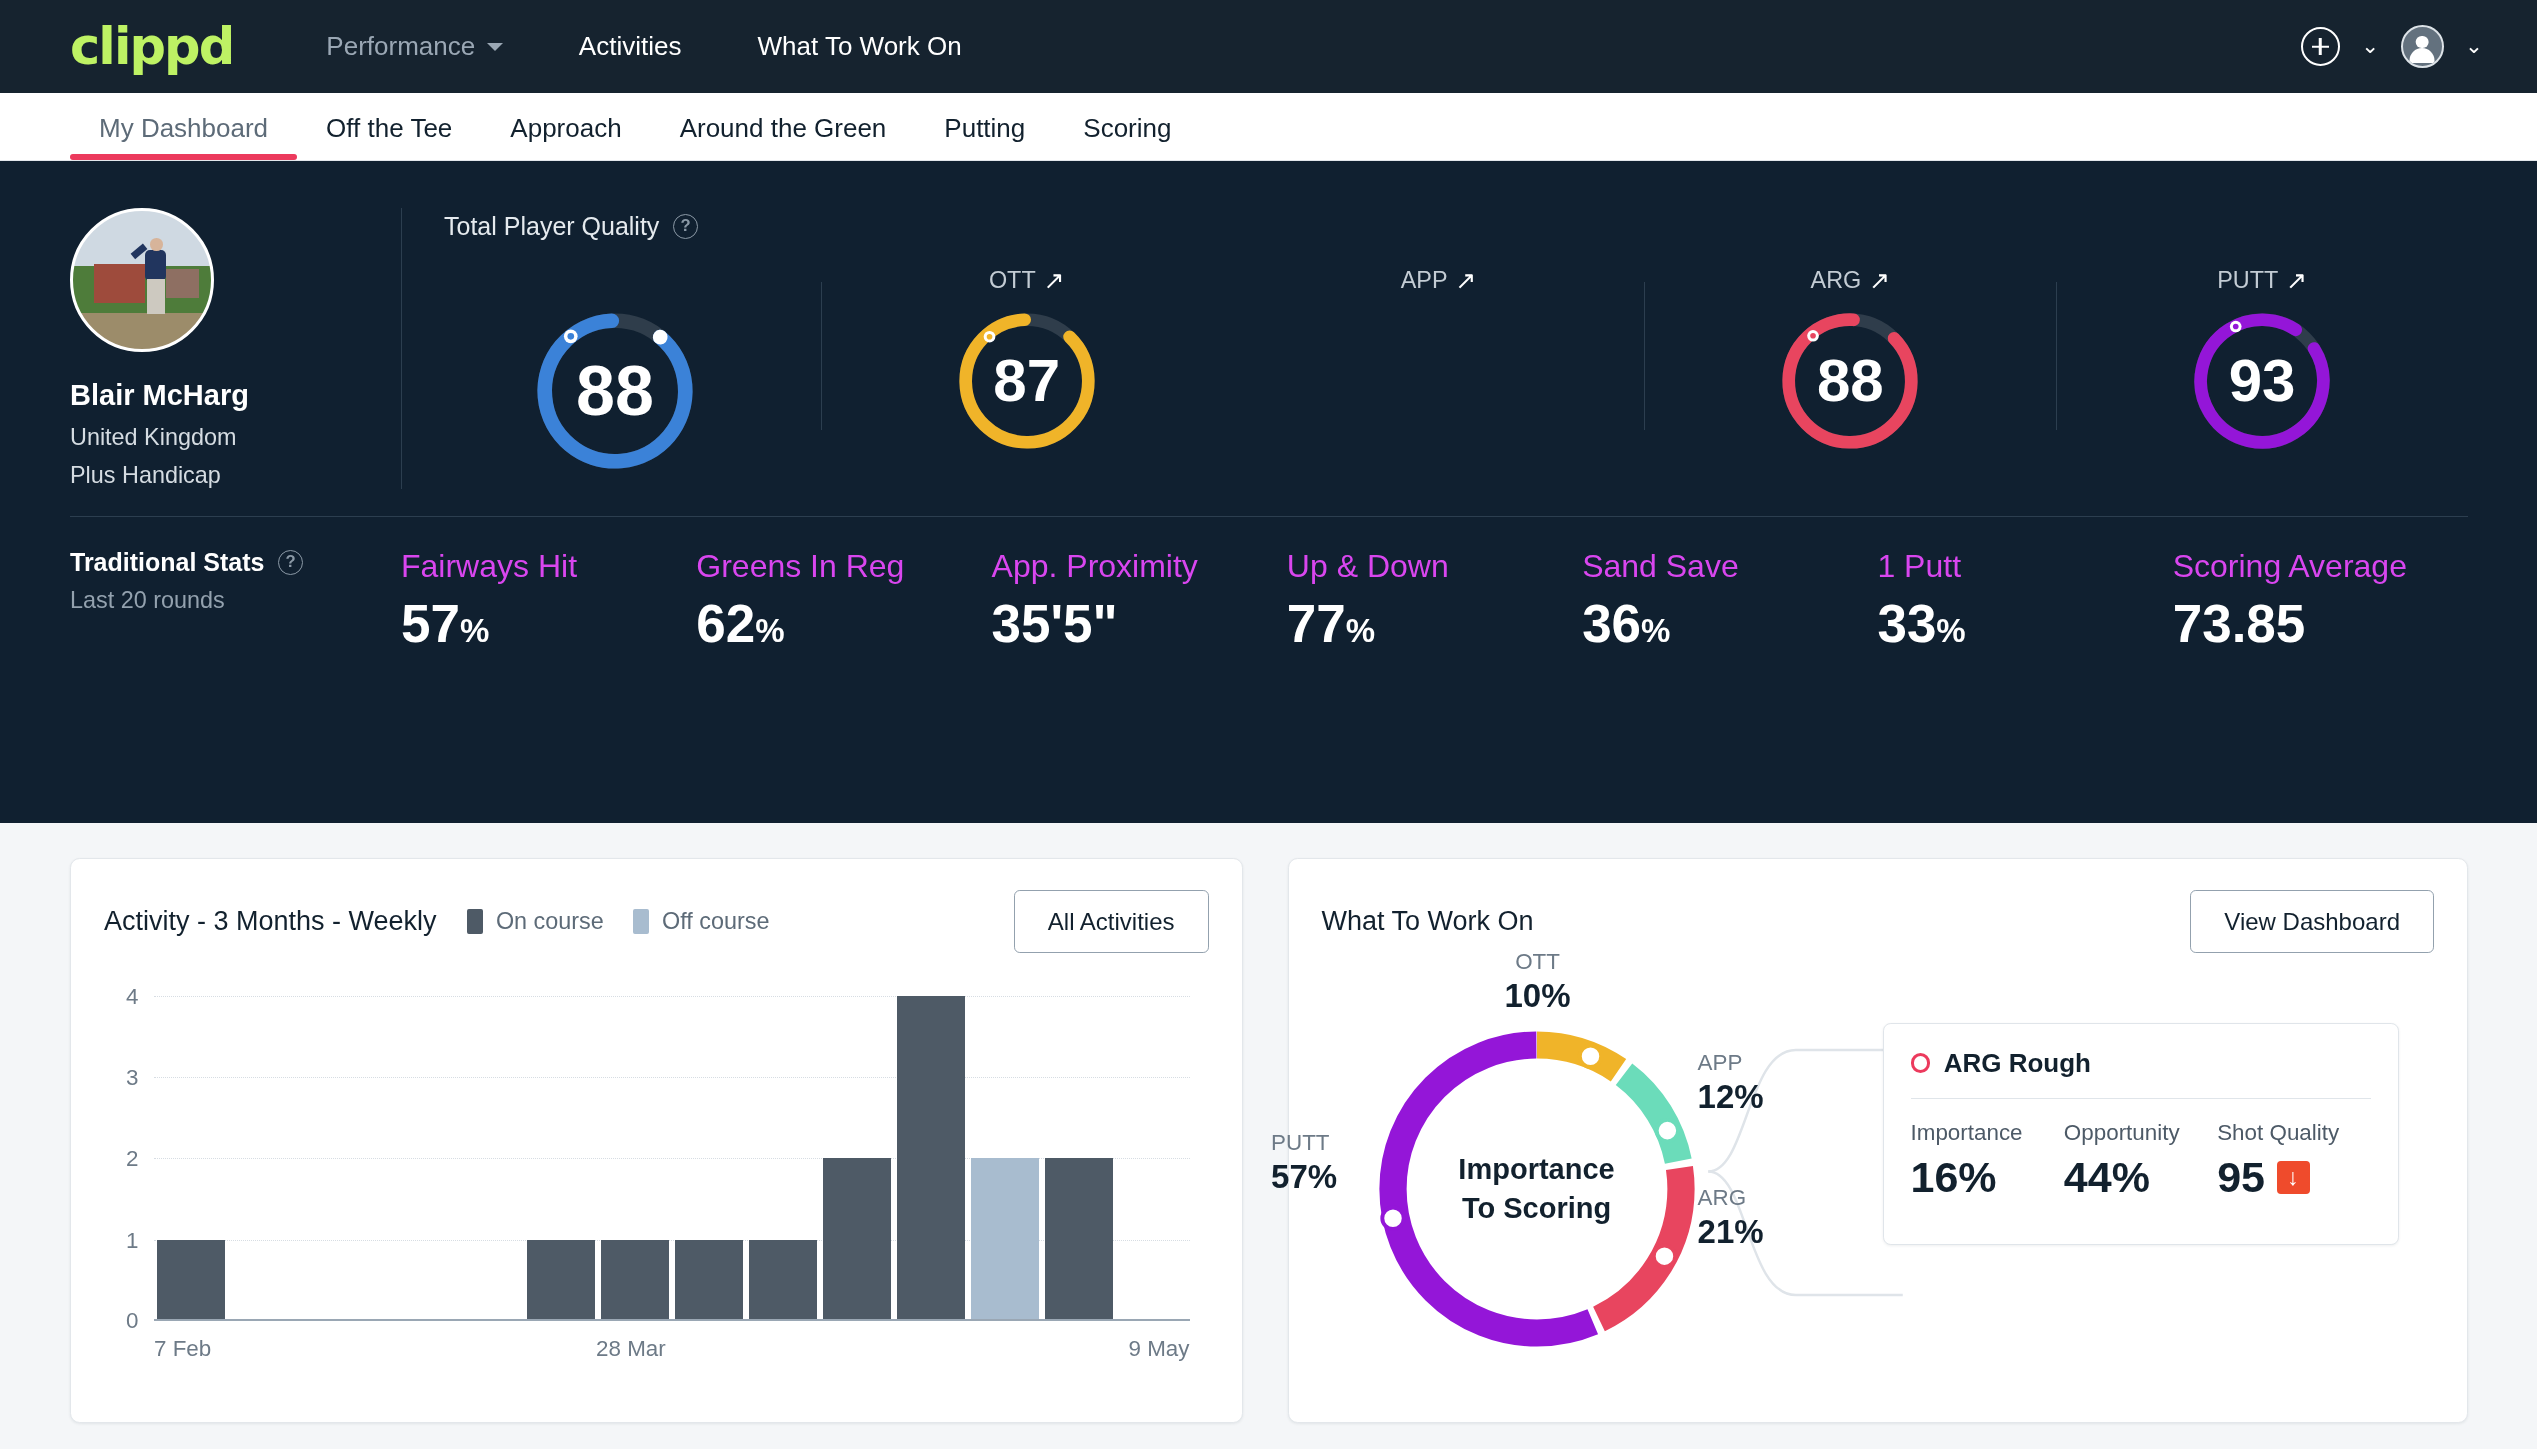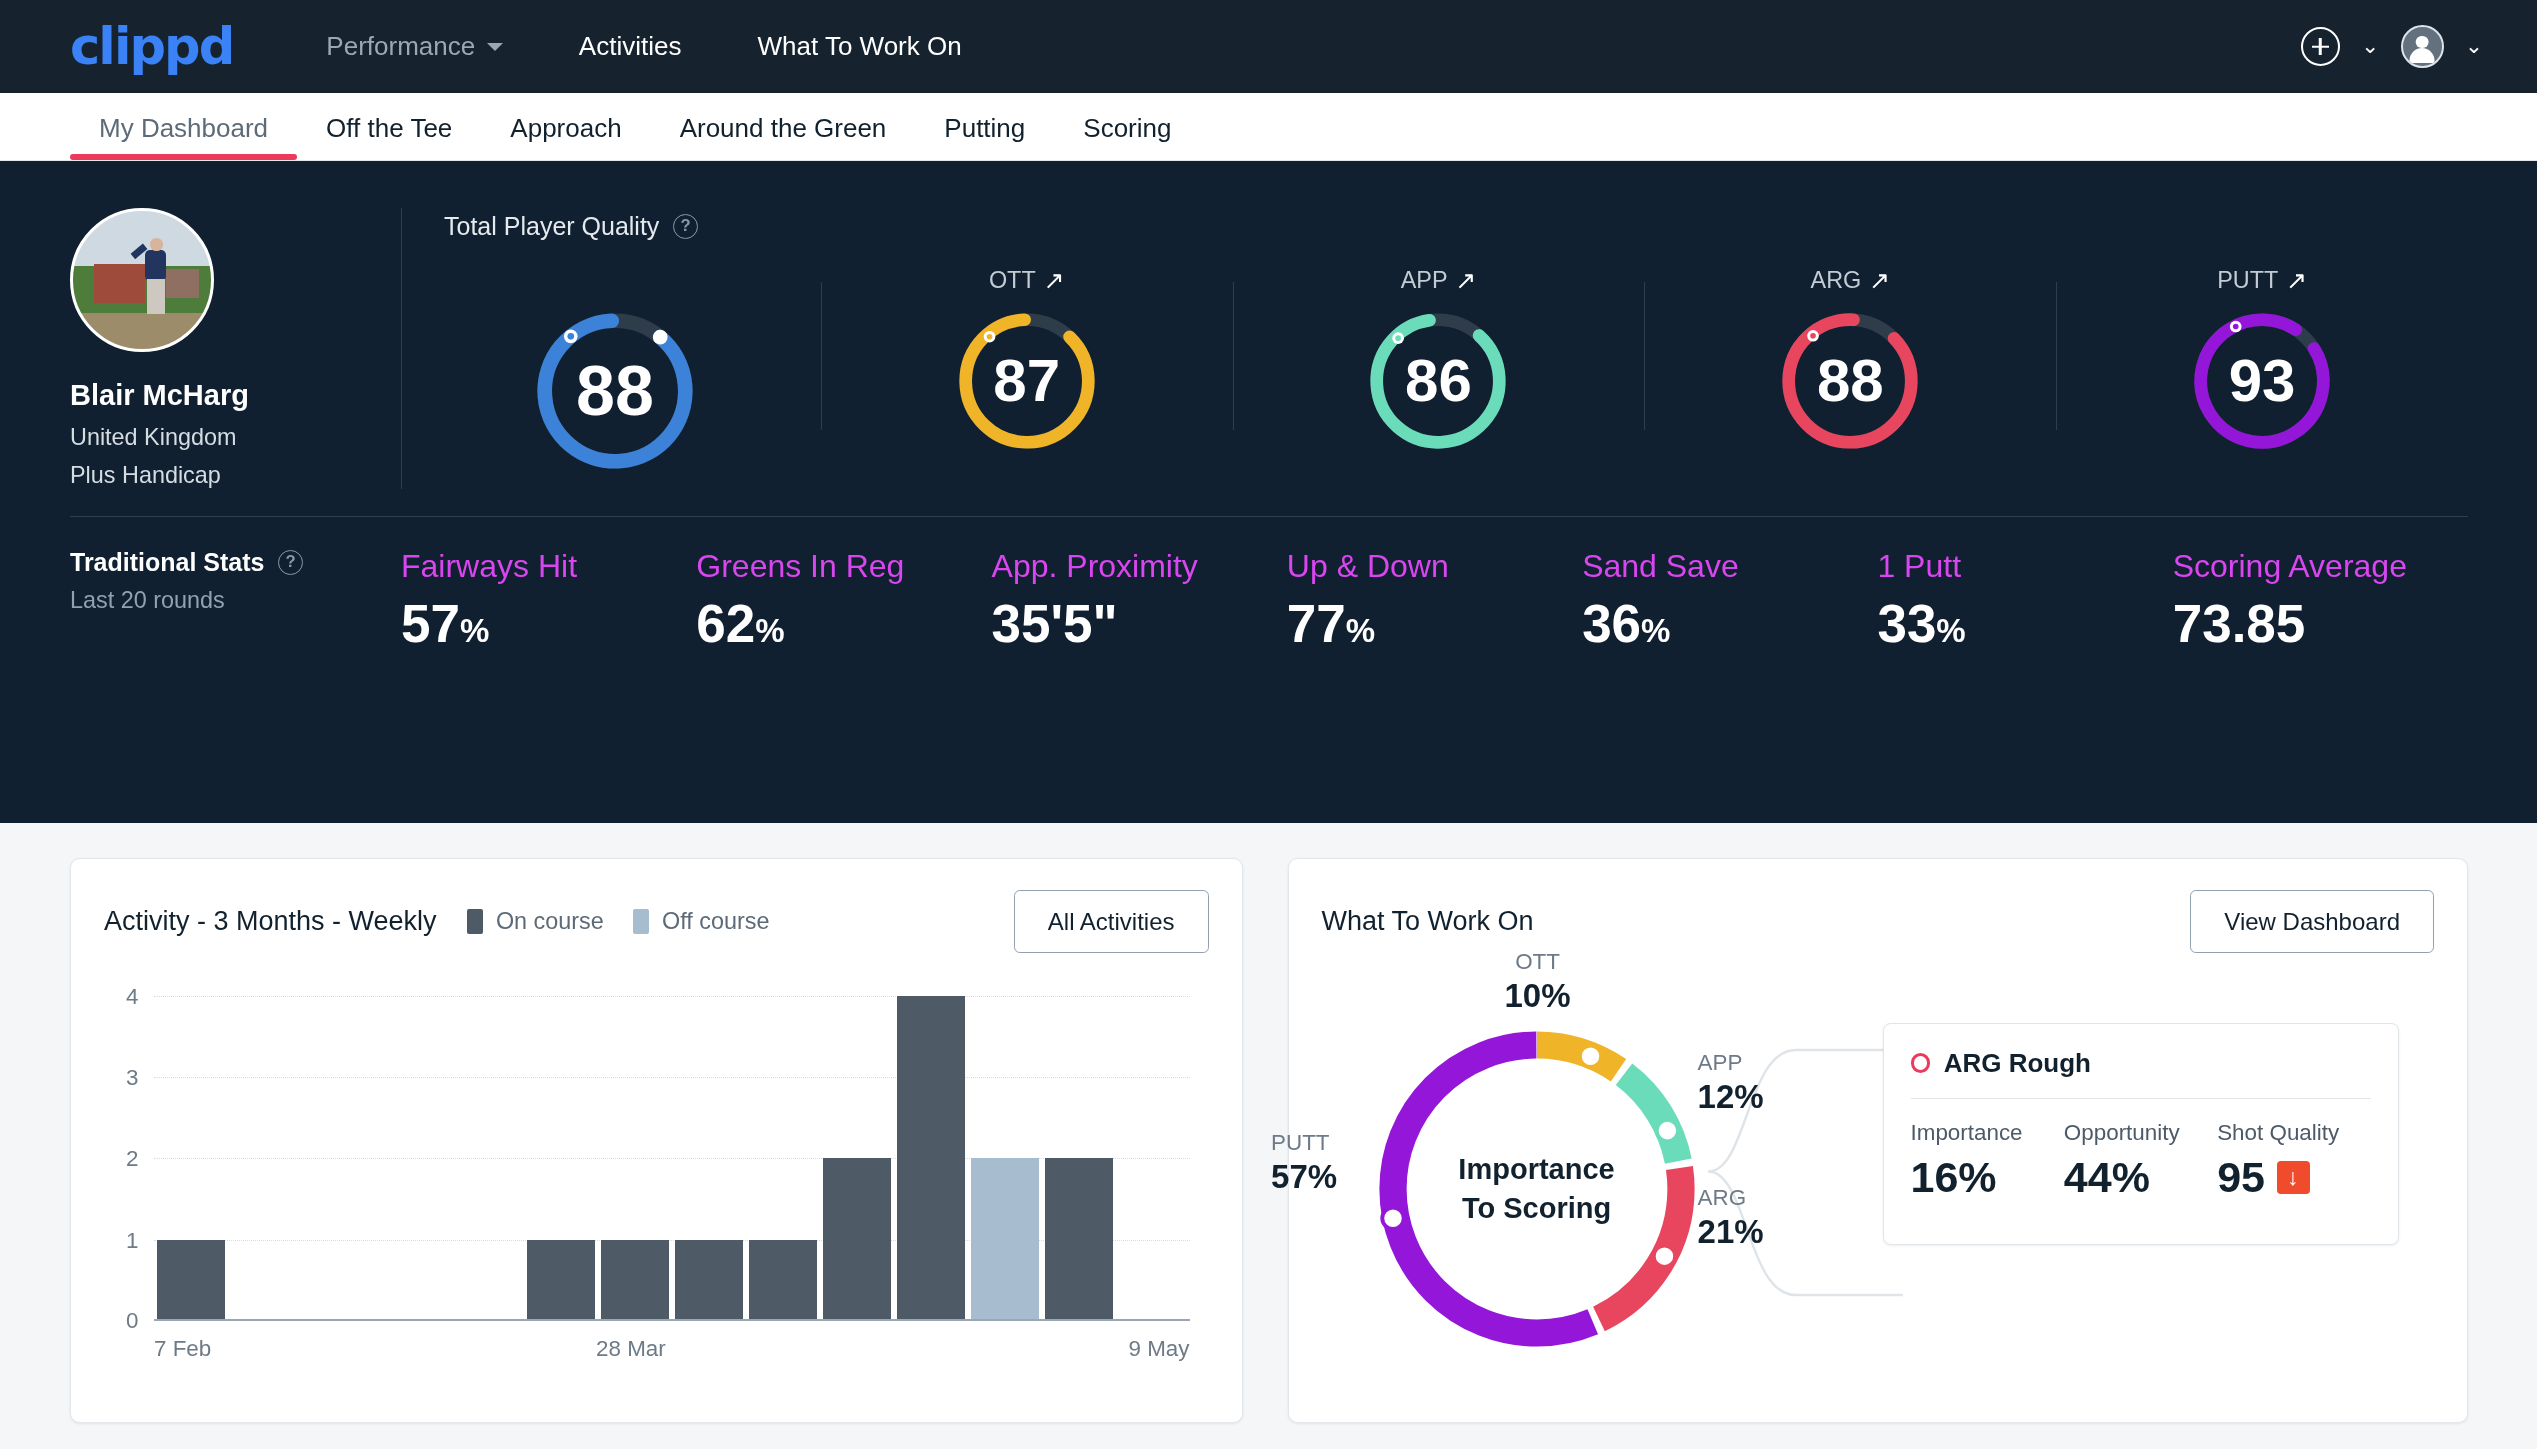--- a/index.html
+++ b/index.html
@@ -17,21 +17,21 @@
     height: 93px;
     background: #16232f;
     display: flex;
     align-items: center;
     padding: 0 55px 0 70px;
     position: relative;
   }
   .logo {
     font-size: 51px;
     font-weight: bold;
-    color: #3b82f6;
+    color: #bef264;
     letter-spacing: -1.9px;
     margin-right: 93px;
     font-family: "DejaVu Sans", sans-serif;
   }
   .navlinks { display: flex; align-items: flex-start; gap: 76px; }
   .navlink {
     font-size: 26px;
     color: #ffffff;
     display: flex; align-items: center; gap: 11.7px;
     cursor: pointer;
@@ -285,29 +285,20 @@
               </svg>
               <div class="gval">87</div>
             </div>
           </div>
 
           <div class="gcell">
             <div class="glabel">
               <span>APP</span>
               <span class="garrow">↗</span>
             </div>
-            <div class="gring">
-              <svg width="144" height="144" viewBox="0 0 148 148">
-                <circle cx="74" cy="74" r="63" fill="none" stroke="#2f3d4b" stroke-width="13"></circle>
-                <circle cx="74" cy="74" r="63" fill="none" stroke="#6bdcba" stroke-width="13" stroke-linecap="round" stroke-dasharray="340.4 395.8" transform="rotate(-48 74 74)"></circle>
-                <circle cx="33" cy="30" r="6" fill="#ffffff"></circle>
-                <circle cx="33" cy="30" r="2.9" fill="#6bdcba"></circle>
-              </svg>
-              <div class="gval">86</div>
-            </div>
           </div>
 
           <div class="gcell">
             <div class="glabel">
               <span>ARG</span>
               <span class="garrow">↗</span>
             </div>
             <div class="gring">
               <svg width="144" height="144" viewBox="0 0 148 148">
                 <circle cx="74" cy="74" r="63" fill="none" stroke="#2f3d4b" stroke-width="13"></circle>

